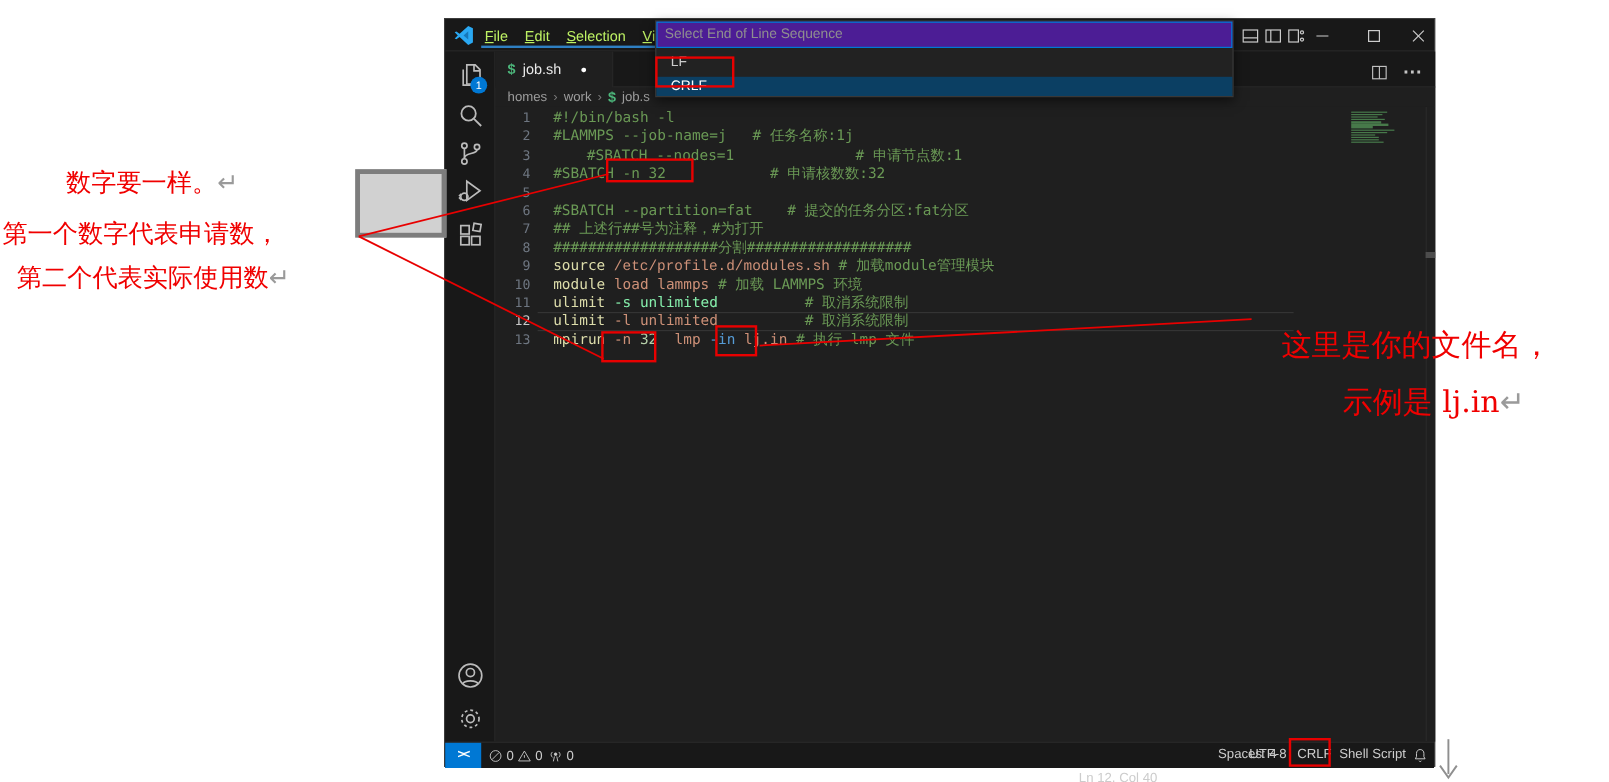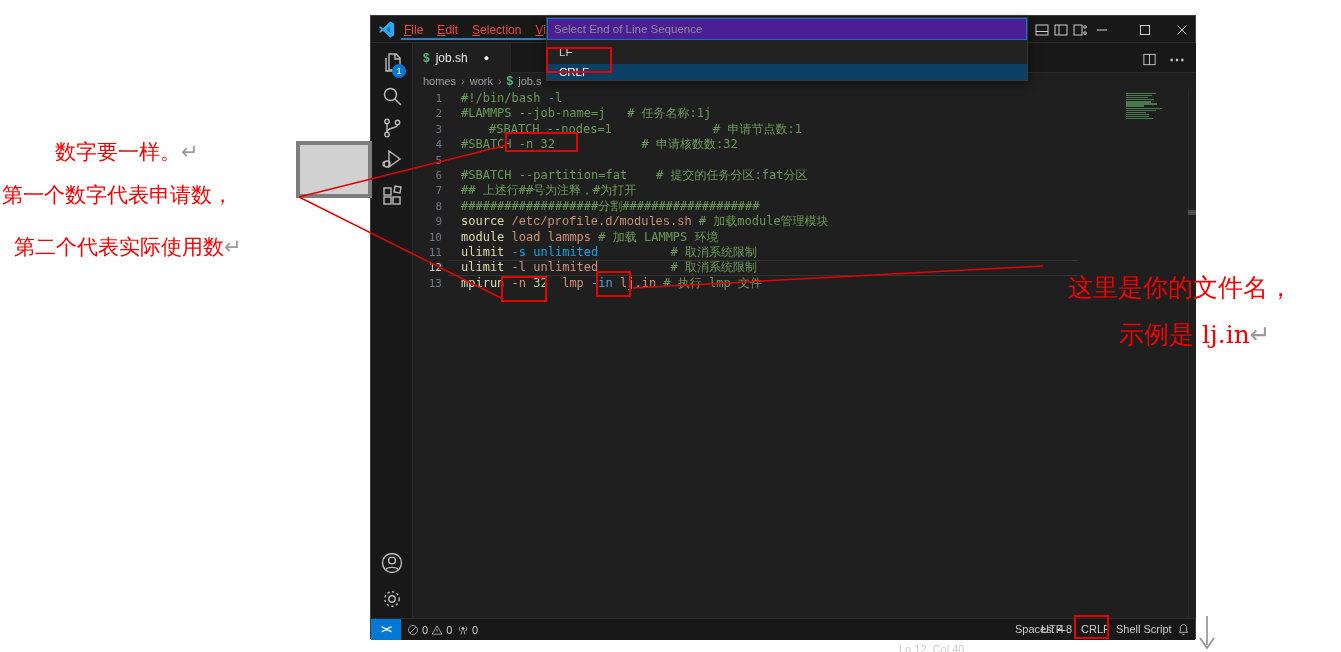--- a/index.html
+++ b/index.html
@@ -5,21 +5,21 @@
   html,body{margin:0;padding:0;}
   body{width:1341px;height:652px;background:#ffffff;position:relative;overflow:hidden;
        font-family:"Liberation Sans",sans-serif;}
   
   .win{position:absolute;left:370px;top:15px;width:826px;height:624px;background:#1f1f1f;
        border:1px solid #3c3c3c;box-sizing:border-box;z-index:1;}
   .titlebar{position:absolute;left:0;top:0;width:100%;height:27px;background:#181818;
             border-bottom:1px solid #2b2b2b;box-sizing:border-box;}
   .logo{position:absolute;left:7px;top:5px;width:17px;height:17px;}
   .menus{position:absolute;left:26px;top:0;height:27px;display:flex;align-items:center;
-         font-size:12px;color:#ef4444;}
+         font-size:12px;color:#bef264;}
   .menu-item{padding:0 7px;cursor:default;}
   .menu-item u{text-decoration:underline;}
   .menu-underline-bar{position:absolute;left:30px;top:22px;width:148px;height:2px;background:#2e7fc2;}
   .tb-icon{position:absolute;top:6px;width:16px;height:16px;color:#cccccc;}
   .tb-icon svg{width:16px;height:16px;display:block;}
   
   .palette{position:absolute;left:175px;top:1px;width:480px;background:#222222;
            border:1px solid #383838;box-shadow:0 3px 9px rgba(0,0,0,.55);z-index:40;}
   .palette-input{margin:0;height:20px;background:#4c1d95;border:1px solid #0078d4;
                  color:#8f8f8f;font-size:11.5px;line-height:20px;padding:0 6px;}
@@ -250,21 +250,21 @@
         <div class="code-line">
           <span class="ln">9</span>
           <span class="code"><span style="color: rgb(220, 220, 170);">source</span><span style="color: rgb(206, 145, 120); font-family: Liberation Mono, monospace;"> /etc/profile.d/modules.sh</span><span style="color: rgb(106, 153, 85);"> # 加载module管理模块</span></span>
         </div>
         <div class="code-line">
           <span class="ln">10</span>
           <span class="code"><span style="color: rgb(220, 220, 170);">module</span><span style="color: rgb(206, 145, 120);"> load lammps</span><span style="color: rgb(106, 153, 85);"> # 加载 LAMMPS 环境</span></span>
         </div>
         <div class="code-line">
           <span class="ln">11</span>
-          <span class="code"><span style="color: rgb(220, 220, 170);">ulimit</span><span style="color: #0ea5e9;"> -s unlimited</span><span style="color: rgb(106, 153, 85);">          # 取消系统限制</span></span>
+          <span class="code"><span style="color: rgb(220, 220, 170);">ulimit</span><span style="color: #86efac;"> -s unlimited</span><span style="color: rgb(106, 153, 85);">          # 取消系统限制</span></span>
         </div>
         <div class="code-line">
           <span class="ln active">12</span>
           <span class="code"><span style="color: rgb(220, 220, 170);">ulimit</span><span style="color: rgb(206, 145, 120);"> -l unlimited</span><span style="color: rgb(106, 153, 85);">          # 取消系统限制</span></span>
         </div>
         <div class="code-line">
           <span class="ln">13</span>
           <span class="code"><span style="color: rgb(220, 220, 170);">mpirun</span><span style="color: rgb(206, 145, 120);"> -n </span><span style="color: rgb(181, 206, 168);">32</span><span style="color: rgb(204, 204, 204);">  </span><span style="color: rgb(206, 145, 120);">lmp </span><span style="color: rgb(86, 156, 214);">-in</span><span style="color: rgb(206, 145, 120);"> lj.in</span><span style="color: rgb(106, 153, 85);"> # 执行 lmp 文件</span></span>
         </div>
       </div>
@@ -355,21 +355,21 @@
 <div class="red-box" style="left:596px;top:271px;width:35px;height:26px"></div>
 <div class="red-box" style="left:546px;top:47px;width:66px;height:26px"></div>
 <div class="red-box" style="left:1074px;top:615px;width:35px;height:24px"></div>
 
 <div class="cjk" style="left:55px;top:138px;font-size:21px">
   <span>数字要一样。</span><span class="ret">↵</span>
 </div>
 <div class="cjk" style="left:2px;top:181px;font-size:21px">
   <span>第一个数字代表申请数，</span>
 </div>
-<div class="cjk" style="left:14px;top:233px;font-size:21px">
+<div class="cjk" style="left:14px;top:217px;font-size:21px">
   <span>第二个代表实际使用数</span><span class="ret">↵</span>
 </div>
 <div class="cjk" style="left:1068px;top:271px;font-size:25px">
   <span>这里是你的文件名，</span>
 </div>
 <div class="cjk" style="left:1119px;top:318px;font-size:25px">
   <span>示例是 lj.in</span><span class="ret">↵</span>
 </div>
 
 </body></html>

